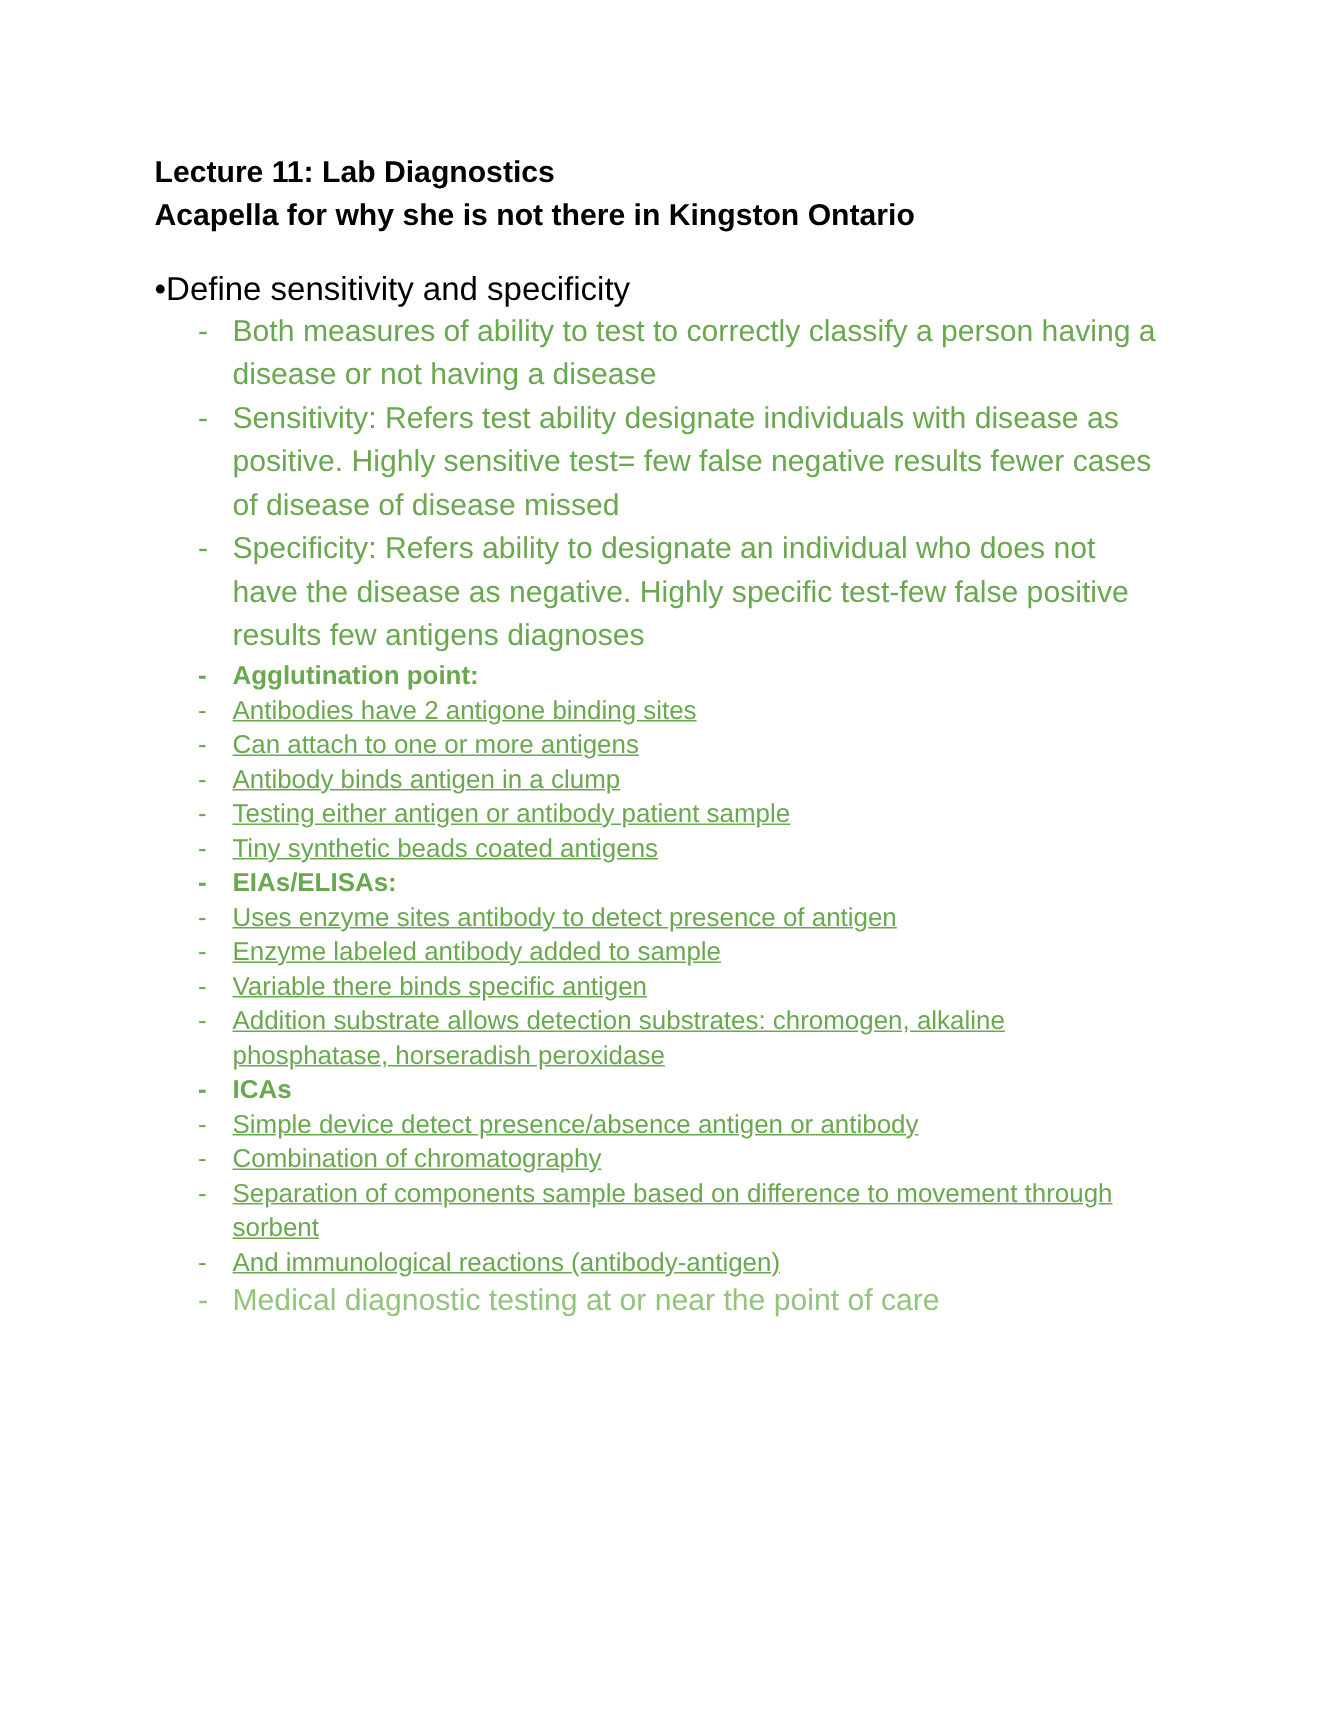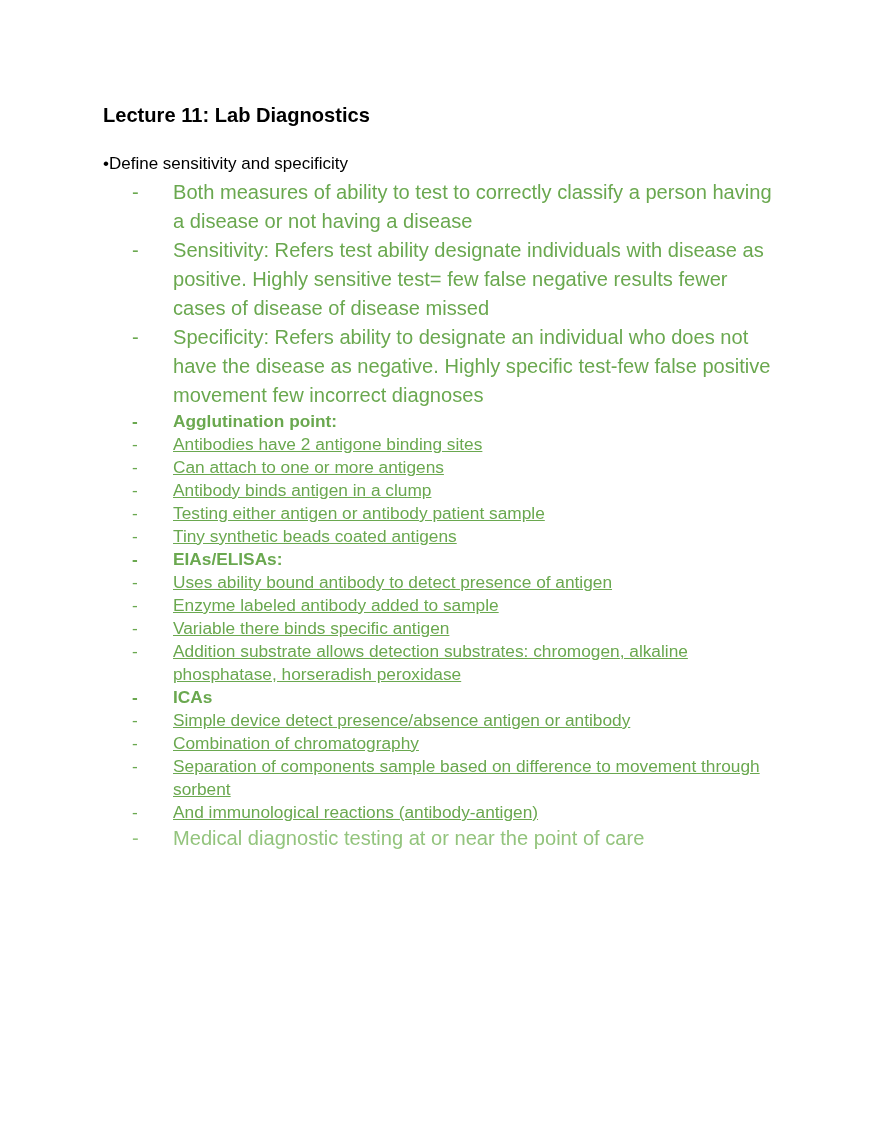--- a/index.html
+++ b/index.html
@@ -21,38 +21,37 @@
   .title-block, .content {
     width: 673px;
   }
   .title-line {
     font-size: 20.1px;
     line-height: 29px;
     font-weight: bold;
     color: var(--text-color, #000000);
   }
   .section-heading {
-    font-size: 17px;
+    font-size: 22px;
     line-height: 29px;
     font-weight: normal;
     color: var(--text-color, #000000);
   }
   .section-heading.first {
     margin-top: 19px;
   }
   .list-item {
     display: flex;
   }
   .list-item .dash {
     flex: 0 0 23px;
     margin-left: 29px;
   }
   .item-text {
     flex: 1 1 auto;
-    margin-left: 18px;
   }
   .list-item.large {
     font-size: 20.1px;
     line-height: 29px;
     color: var(--green, #6aa84f);
   }
   .list-item.small {
     font-size: 17.3px;
     line-height: 23px;
     color: var(--green, #6aa84f);
@@ -72,34 +71,35 @@
     line-height: 29px;
     color: var(--green-light, #93c47d);
   }
 </style>
 </head>
 <body>
 
 <div class="page">
   <div class="title-block">
     <div class="title-line">Lecture 11: Lab Diagnostics</div>
+    <div class="title-line">Acapella for why she is not there in Kingston Ontario</div>
   </div>
   <div class="content">
       <div class="section-heading first">•Define sensitivity and specificity</div>
       <div class="list-item large">
         <span class="dash">-</span>
         <span class="item-text">Both measures of ability to test to correctly classify a person having a disease or not having a disease</span>
       </div>
       <div class="list-item large">
         <span class="dash">-</span>
         <span class="item-text">Sensitivity: Refers test ability designate individuals with disease as positive. Highly sensitive test= few false negative results fewer cases of disease of disease missed</span>
       </div>
       <div class="list-item large">
         <span class="dash">-</span>
-        <span class="item-text">Specificity: Refers ability to designate an individual who does not have the disease as negative. Highly specific test-few false positive movement few incorrect diagnoses</span>
+        <span class="item-text">Specificity: Refers ability to designate an individual who does not have the disease as negative. Highly specific test-few false positive results few antigens diagnoses</span>
       </div>
       <div class="list-item small_bold">
         <span class="dash">-</span>
         <span class="item-text">Agglutination point:</span>
       </div>
       <div class="list-item small">
         <span class="dash">-</span>
         <span class="item-text">Antibodies have 2 antigone binding sites</span>
       </div>
       <div class="list-item small">
@@ -117,21 +117,21 @@
       <div class="list-item small">
         <span class="dash">-</span>
         <span class="item-text">Tiny synthetic beads coated antigens</span>
       </div>
       <div class="list-item small_bold">
         <span class="dash">-</span>
         <span class="item-text">EIAs/ELISAs:</span>
       </div>
       <div class="list-item small">
         <span class="dash">-</span>
-        <span class="item-text">Uses ability bound antibody to detect presence of antigen</span>
+        <span class="item-text">Uses enzyme sites antibody to detect presence of antigen</span>
       </div>
       <div class="list-item small">
         <span class="dash">-</span>
         <span class="item-text">Enzyme labeled antibody added to sample</span>
       </div>
       <div class="list-item small">
         <span class="dash">-</span>
         <span class="item-text">Variable there binds specific antigen</span>
       </div>
       <div class="list-item small">

